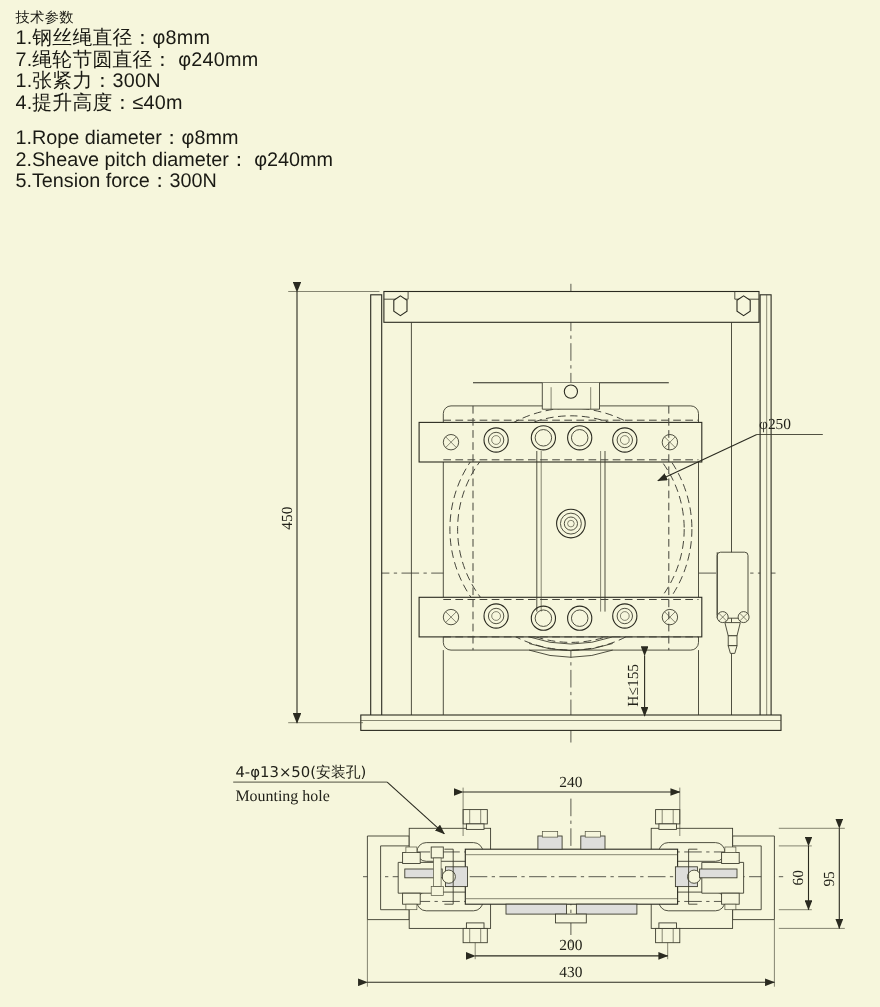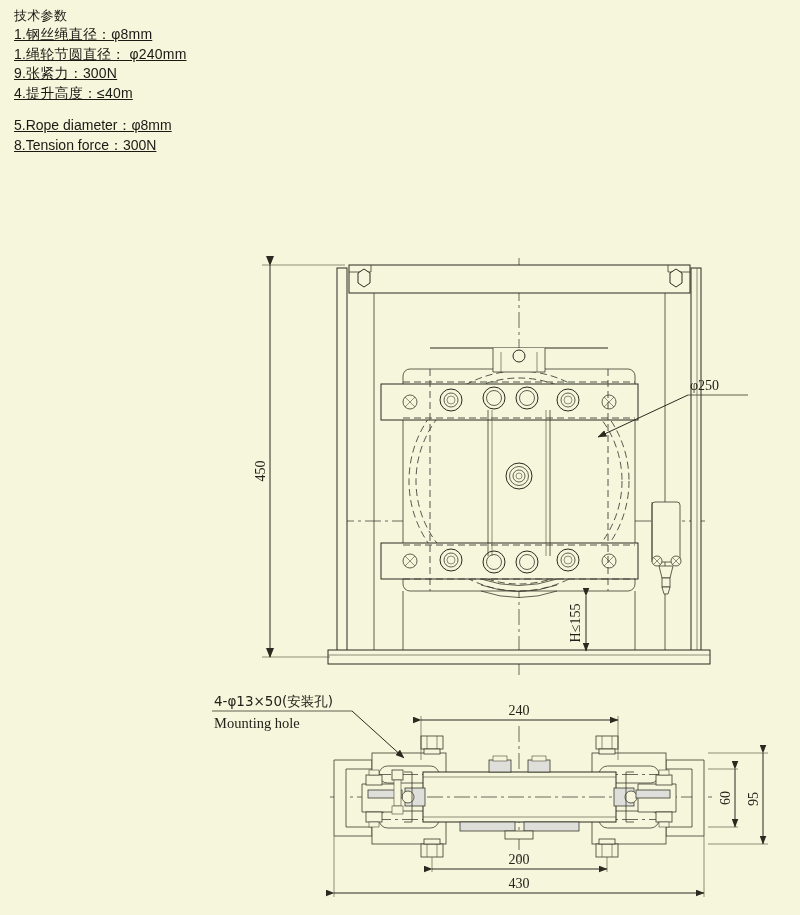--- a/index.html
+++ b/index.html
@@ -11,21 +11,21 @@
     position:relative;
   }
   #root{position:relative;width:800px;height:915px;}
 
   
   .spec{
     position:absolute;left:14px;top:6px;width:420px;
     color:#1a1a14;
   }
   .spec-title{font-size:13px;line-height:19px;letter-spacing:.3px;}
-  .spec-line{font-size:14px;line-height:19.5px;white-space:pre;letter-spacing:.2px;text-decoration:underline;}
+  .spec-line{font-size:18px;line-height:19.5px;white-space:pre;letter-spacing:.2px;}
   .spec-gap{height:13px;}
   .spec-en .spec-line{letter-spacing:0;}
 
   
   #drawing{position:absolute;left:0;top:0;width:800px;height:915px;}
   .ln{stroke:#2a2a20;fill:none;stroke-width:1;}
   .ln-thin{stroke:#3a3a2c;fill:none;stroke-width:.8;}
   .ln-hair{stroke:#4a4a38;fill:none;stroke-width:.6;}
   .ln-dash{stroke:#43433a;fill:none;stroke-width:.9;stroke-dasharray:7 4;}
   .ln-center{stroke:#46463c;fill:none;stroke-width:.8;stroke-dasharray:16 4 3 4;}
@@ -45,27 +45,28 @@
   }
 </style>
 </head>
 <body>
 
 <div id="root">
 
   <div class="spec">
     <div class="spec-title">技术参数</div>
     <div class="spec-line">1.钢丝绳直径：φ8mm</div>
-    <div class="spec-line">1.绳轮节圆直径： φ240mm</div>
-    <div class="spec-line">9.张紧力：300N</div>
+    <div class="spec-line">7.绳轮节圆直径： φ240mm</div>
+    <div class="spec-line">1.张紧力：300N</div>
     <div class="spec-line">4.提升高度：≤40m</div>
     <div class="spec-gap"></div>
     <div class="spec-en">
-      <div class="spec-line">5.Rope diameter：φ8mm</div>
-      <div class="spec-line">8.Tension force：300N</div>
+      <div class="spec-line">1.Rope diameter：φ8mm</div>
+      <div class="spec-line">2.Sheave pitch diameter： φ240mm</div>
+      <div class="spec-line">5.Tension force：300N</div>
     </div>
   </div>
 
   <svg id="drawing" viewBox="0 0 800 915">
 
     <defs>
       <marker id="ar" markerWidth="10" markerHeight="8" refX="9" refY="4" orient="auto">
         <path d="M0,0 L10,4 L0,8 z" fill="#2a2a20"></path>
       </marker>
       <marker id="arS" markerWidth="9" markerHeight="7" refX="8.5" refY="3.5" orient="auto">

